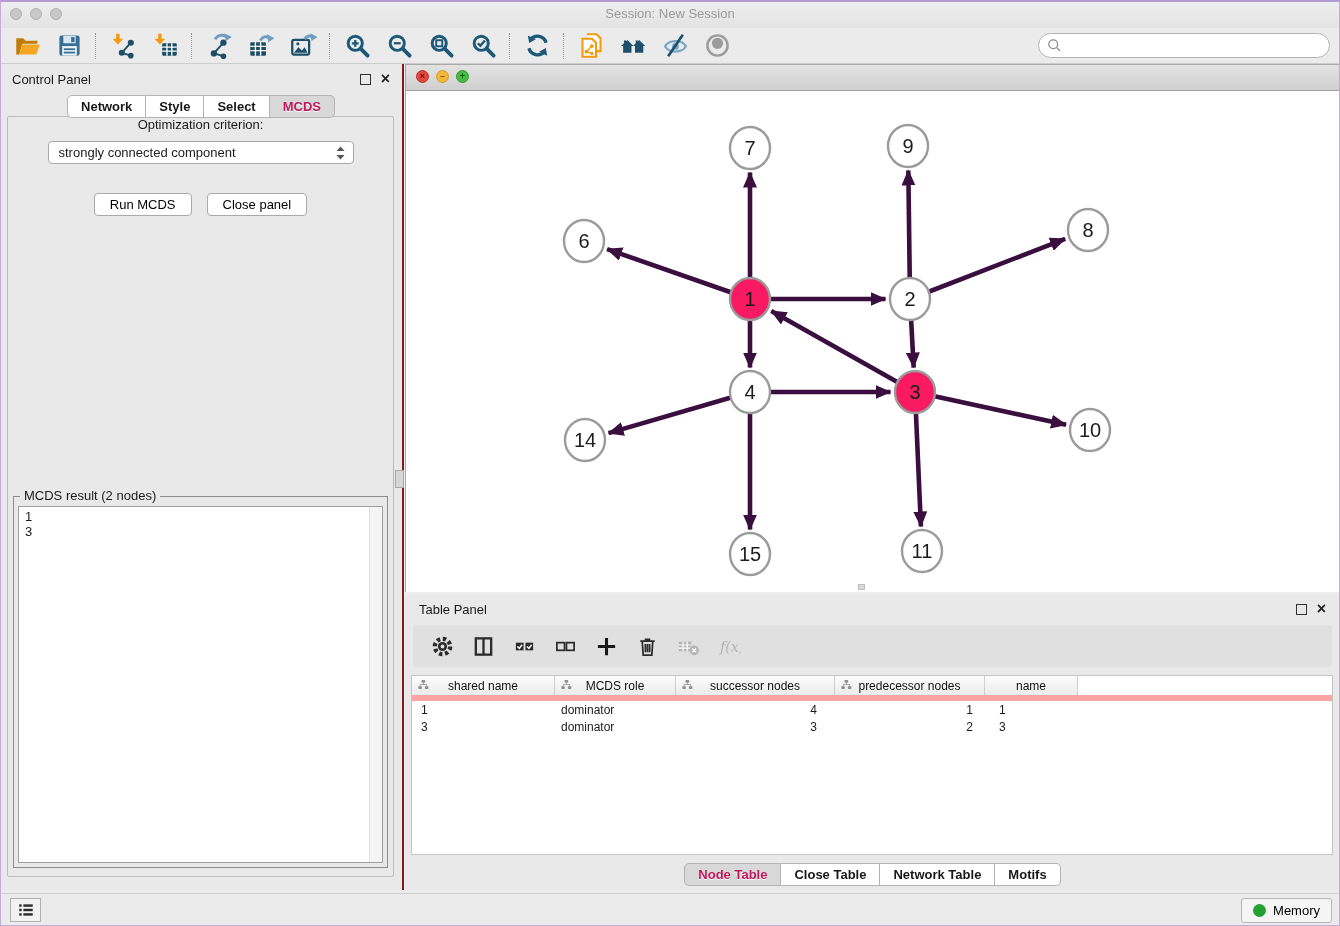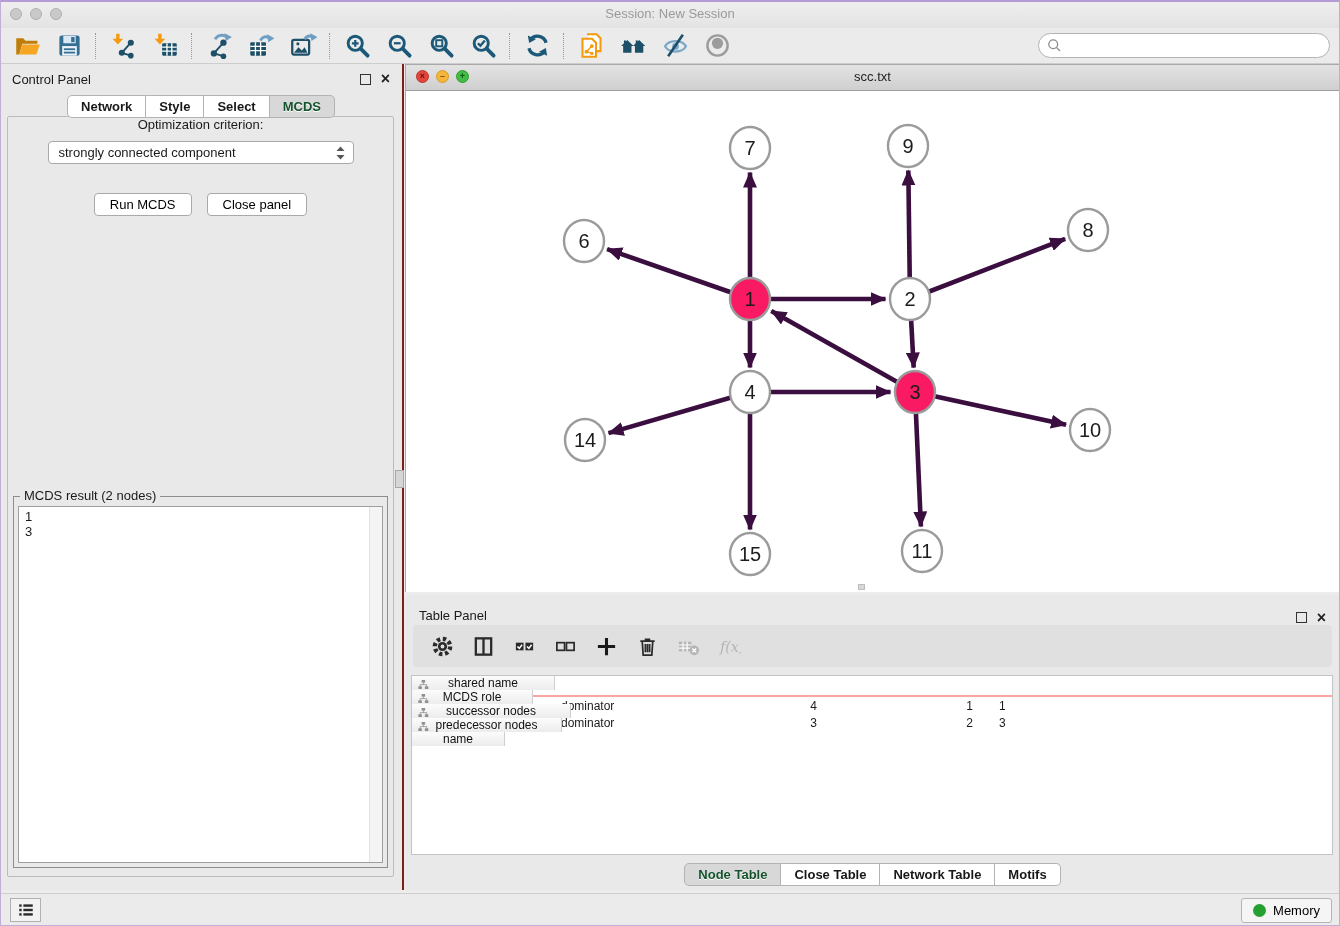--- a/index.html
+++ b/index.html
@@ -28,21 +28,21 @@
   
   .control-panel{position:absolute;left:0;top:64px;width:404px;height:826px;background:#e9e9e9;border-right:2px solid #7f1d1d;box-sizing:border-box;}
   .panel-header{height:30px;display:flex;align-items:center;padding:0 12px;font-size:13px;}
   .panel-ctl{margin-left:auto;display:flex;align-items:center;gap:10px;}
   .float-ic{width:9px;height:9px;border:1.6px solid #333;display:inline-block;}
   .close-ic{font-size:16px;font-weight:bold;color:#222;line-height:10px;}
   .seg{display:flex;}
   .seg .tab{background:#fff;border:1px solid #b3b3b3;border-left:none;padding:3px 13px;font-size:13px;font-weight:600;color:#181818;white-space:nowrap;}
   .seg .tab:first-child{border-left:1px solid #b3b3b3;border-radius:5px 0 0 5px;}
   .seg .tab:last-child{border-radius:0 5px 5px 0;}
-  .seg .tab.selected{background:#d8d8d8;color:#14532d;text-shadow:0 1px 0 #fff;}
+  .seg .tab.selected{background:#d8d8d8;color:#be185d;text-shadow:0 1px 0 #fff;}
   .cp-tabs{position:absolute;top:31px;left:0;right:0;display:flex;justify-content:center;z-index:5;}
   .cp-content{position:absolute;left:7px;right:8px;top:52px;bottom:13px;background:#e9e9e9;border:1px solid #bcbcbc;border-radius:2px;}
   .opt-label{text-align:center;font-size:13px;}
   .dropdown{margin:9px auto 0;width:306px;height:23px;background:#fff;border:1px solid #a9a9a9;border-radius:4px;display:flex;align-items:center;padding-left:10px;box-sizing:border-box;font-size:13px;position:relative;}
   .dd-stepper{position:absolute;right:6px;top:3px;width:13px;height:16px;}
   .btn-row{display:flex;justify-content:center;gap:15px;margin-top:29px;}
   .btn{height:23px;padding:0 15px;background:#fff;border:1px solid #a9a9a9;border-radius:4px;font-size:13px;font-family:"Liberation Sans",sans-serif;}
   .result-group{position:absolute;left:5px;right:5px;top:379px;bottom:8px;border:1px solid #8d8d8d;}
   .result-legend{position:absolute;top:-9px;left:6px;background:#e9e9e9;padding:0 4px;font-size:13px;}
   .result-area{position:absolute;left:4px;right:4px;top:9px;bottom:4px;background:#fff;border:1px solid #9f9f9f;font-size:13px;padding:2px 6px;box-sizing:border-box;}
@@ -56,26 +56,26 @@
   .tl{width:13px;height:13px;border-radius:50%;box-sizing:border-box;font-size:9px;font-weight:bold;display:flex;align-items:center;justify-content:center;line-height:1;}
   .tl.red{background:#e2463d;border:1px solid #b9352d;color:#6e0f0a;}
   .tl.yellow{background:#f5b63c;border:1px solid #d59a28;color:#7c5400;}
   .tl.green{background:#46ba47;border:1px solid #2f9e30;color:#0c5c0d;}
   .net-title{position:absolute;left:0;right:0;top:4px;text-align:center;font-size:13px;color:#222;}
   .net-canvas{position:relative;width:933px;height:501px;background:#fff;}
   .net-resize{position:absolute;bottom:2px;left:452px;width:7px;height:6px;background:#d8d8d8;border:1px solid #bdbdbd;box-sizing:border-box;}
 
   
   .table-panel{position:absolute;left:405px;top:595px;width:935px;height:295px;background:#e9e9e9;}
-  .tp-header{height:28px;display:flex;align-items:flex-end;padding:0 14px;font-size:13px;}
+  .tp-header{height:28px;display:flex;align-items:center;padding:0 14px;font-size:13px;}
   .tp-toolbar{position:absolute;left:8px;right:8px;top:30px;height:42px;background:#e0e0e0;border-radius:4px;display:flex;align-items:center;padding-left:16px;gap:15px;box-sizing:border-box;}
   .tp-tool{width:26px;height:26px;display:flex;align-items:center;justify-content:center;background:transparent;border:none;padding:0;}
   .tp-tool svg{width:23px;height:23px;}
   .tbl{position:absolute;left:6px;right:7px;top:80px;bottom:35px;background:#fff;border:1px solid #c4c4c4;box-sizing:border-box;overflow:hidden;}
-  .tbl-head{display:flex;height:19px;border-bottom:2px solid #fca5a5;flex-direction:column;}
+  .tbl-head{display:flex;height:19px;border-bottom:6px solid #fca5a5;}
   .th{position:relative;box-sizing:border-box;border-right:1px solid #cfcfcf;background:linear-gradient(#fcfcfc,#ececec);display:flex;align-items:center;justify-content:center;font-size:12px;color:#111;}
   .th .tree{position:absolute;left:5px;top:3px;width:13px;height:13px;}
   .tr{display:flex;height:17px;align-items:center;font-size:12px;}
   .td{box-sizing:border-box;white-space:nowrap;overflow:hidden;}
   .td.a-left1{padding-left:9px;}
   .td.a-left2{padding-left:6px;}
   .td.a-right1{text-align:right;padding-right:18px;}
   .td.a-right2{text-align:right;padding-right:12px;}
   .td.a-left3{padding-left:14px;}
   .tp-tabs{position:absolute;bottom:4px;left:0;right:0;display:flex;justify-content:center;}
@@ -304,21 +304,20 @@
 </div>
 <div class="v-grip"></div>
 
 <div class="net-window">
   <div class="net-titlebar">
     <div class="traffic">
       <span class="tl red">×</span>
       <span class="tl yellow">–</span>
       <span class="tl green">+</span>
     </div>
-    <div class="net-title">scc.txt</div>
   </div>
   <div class="net-canvas">
     <svg id="graph-svg" width="933" height="501" viewBox="0 0 933 501">
         <defs>
           <marker id="arrow" viewBox="0 0 16 14" refX="15" refY="7" markerWidth="16" markerHeight="14" orient="auto" markerUnits="userSpaceOnUse">
             <path d="M0 0L16 7 0 14z" fill="#3a0e3f"></path>
           </marker>
         </defs>
         <line x1="344" y1="208" x2="344" y2="81.5" stroke="#3a0e3f" stroke-width="4.6" marker-end="url(#arrow)"></line>
         <line x1="344" y1="208" x2="201.12887078194964" y2="158.08117171899445" stroke="#3a0e3f" stroke-width="4.6" marker-end="url(#arrow)"></line>

